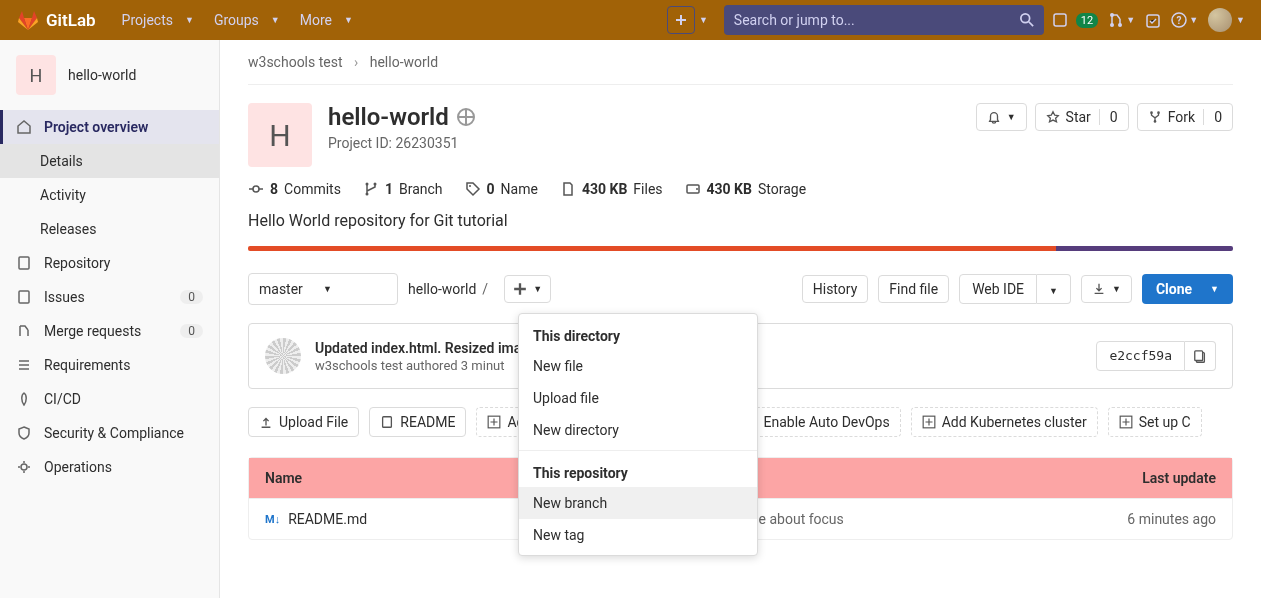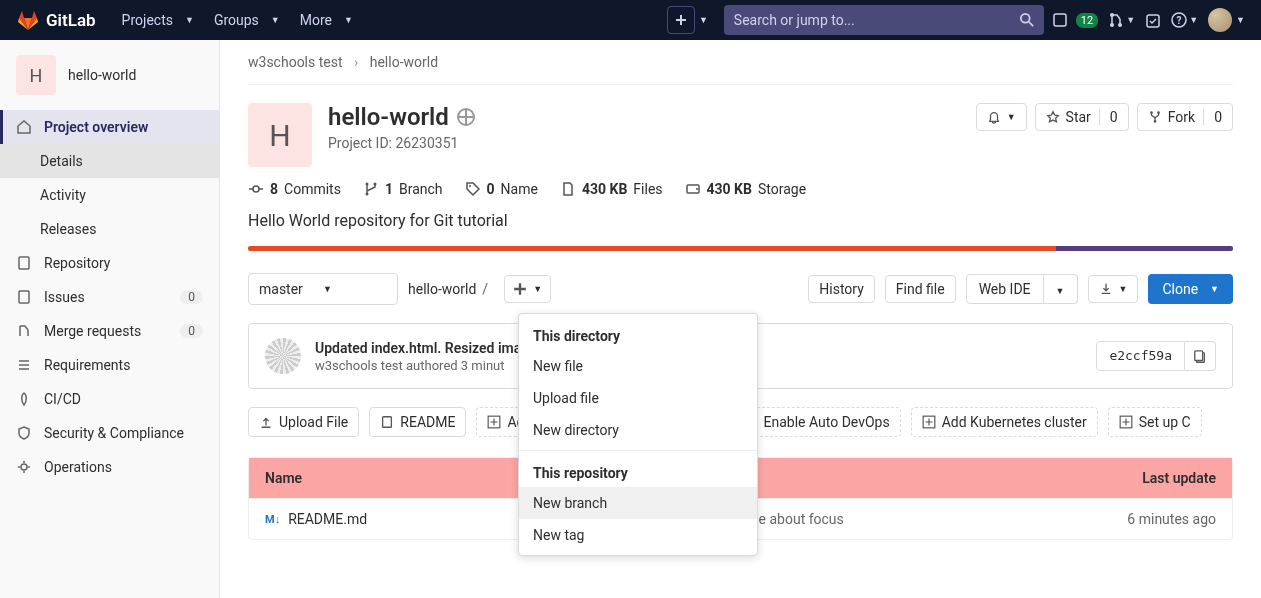--- a/index.html
+++ b/index.html
@@ -1,17 +1,17 @@
 <!DOCTYPE html>
 <html><head>
 <meta charset="utf-8">
 <style>
 * { margin:0; padding:0; box-sizing:border-box; font-family:-apple-system,BlinkMacSystemFont,"Segoe UI",Roboto,sans-serif; }
 body { background:#fff; color:#2e2e2e; font-size:14px; overflow:hidden; }
-.topbar { height:40px; background:#0f172a; display:flex; align-items:center; padding:0 16px; color:#d1d1f0; }
+.topbar { height:40px; background:#a16207; display:flex; align-items:center; padding:0 16px; color:#d1d1f0; }
 .topbar .logo { display:flex; align-items:center; gap:6px; margin-right:16px; }
 .topbar .logo svg { width:24px; height:24px; }
 .topbar .brand { font-weight:600; color:#fff; font-size:17px; }
 .topbar .nav-item { padding:0 10px; display:flex; align-items:center; gap:12px; cursor:pointer; font-size:14px; }
 .topbar .spacer { flex:1; }
 .topbar .plus-box { width:28px; height:28px; border:1px solid #4a4a7a; border-radius:4px; display:flex; align-items:center; justify-content:center; margin-right:4px; }
 .topbar .search { width:320px; height:30px; background:#4a4a7a; border-radius:4px; display:flex; align-items:center; padding:0 10px; color:#d1d1f0; margin:0 8px; }
 .topbar .search span { flex:1; font-size:14px; }
 .topbar .right-items { display:flex; align-items:center; gap:10px; }
 .topbar .badge12 { background:#108548; color:#fff; font-size:11px; padding:1px 5px; border-radius:7px; margin-left:8px; }
@@ -65,21 +65,21 @@
 .select-branch span { flex:1; }
 .path { color:#2e2e2e; }
 .path .slash { margin:0 6px; color:#666; }
 .add-btn { border:1px solid #dbdbdb; border-radius:4px; padding:6px 8px; display:flex; align-items:center; gap:6px; }
 .toolbar .spacer { flex:1; }
 .ide-btn { display:flex; }
 .ide-btn .a, .ide-btn .b { border:1px solid #dbdbdb; padding:6px 12px; }
 .ide-btn .a { border-radius:4px 0 0 4px; }
 .ide-btn .b { border-radius:0 4px 4px 0; border-left:none; }
 .dl-btn { border:1px solid #dbdbdb; border-radius:4px; padding:6px 10px; display:flex; align-items:center; gap:6px; }
-.clone-btn { background:#1f75cb; color:#fff; border-radius:4px; padding:7px 14px; display:flex; align-items:center; gap:12px; font-weight:400; }
+.clone-btn { background:#1f75cb; color:#fff; border-radius:4px; padding:7px 14px; display:flex; align-items:center; gap:18px; font-weight:700; }
 
 .dropdown { position:absolute; top:40px; left:270px; width:240px; background:#fff; border:1px solid #dbdbdb; border-radius:4px; box-shadow:0 2px 8px rgba(0,0,0,.15); z-index:10; padding:4px 0; }
 .dropdown .hdr { font-weight:700; padding:10px 14px 6px; font-size:14px; }
 .dropdown .opt { padding:8px 14px; cursor:pointer; font-size:14px; color:#2e2e2e; }
 .dropdown .opt.hov { background:#f0f0f0; }
 .dropdown .div { border-top:1px solid #eee; margin:4px 0; }
 .cursor-img { position:absolute; left:320px; top:210px; pointer-events:none; font-size:18px; }
 
 .commit-box { border:1px solid #dbdbdb; border-radius:4px; padding:14px 16px; display:flex; align-items:center; gap:14px; margin-bottom:18px; }
 .commit-ava { width:36px; height:36px; border-radius:50%; background:repeating-conic-gradient(#ccc 0 10deg,#eee 10deg 20deg); }

